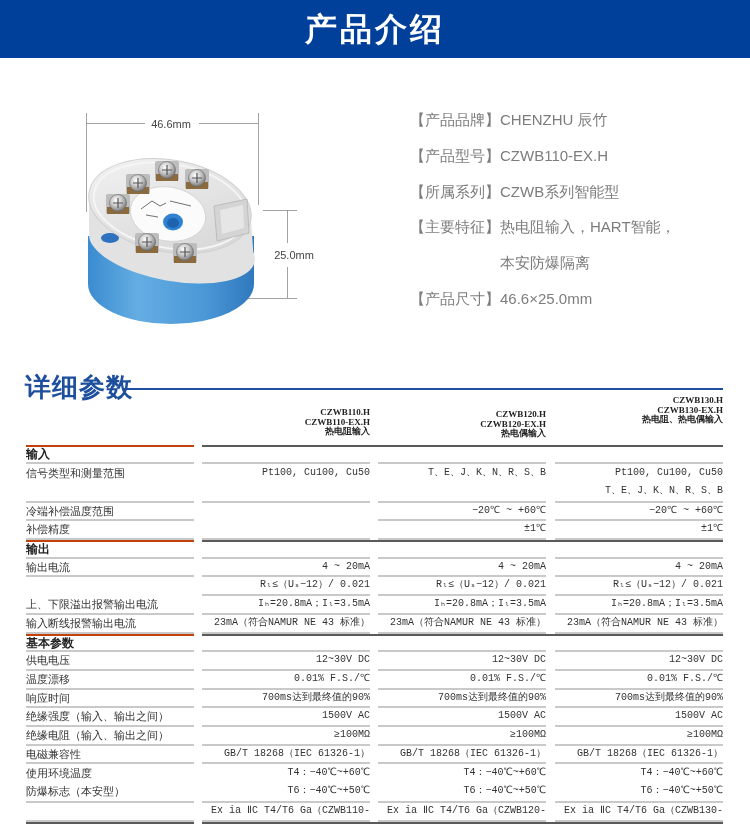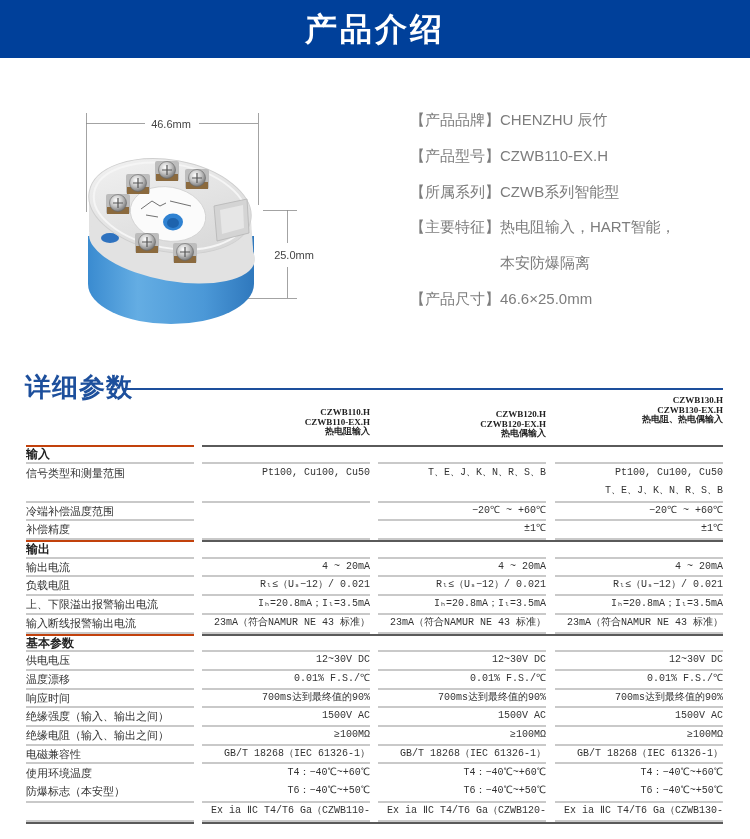--- a/index.html
+++ b/index.html
@@ -229,21 +229,20 @@
       <div class="cell v c2"></div>
       <div class="cell v c3"></div>
     </div>
     <div class="row">
       <div class="cell label">输出电流</div>
       <div class="cell v c1">4 ~ 20mA</div>
       <div class="cell v c2">4 ~ 20mA</div>
       <div class="cell v c3">4 ~ 20mA</div>
     </div>
     <div class="row">
-      <div class="cell label">负载电阻</div>
       <div class="cell v c1">Rₗ≤（Uₛ−12）/ 0.021</div>
       <div class="cell v c2">Rₗ≤（Uₛ−12）/ 0.021</div>
       <div class="cell v c3">Rₗ≤（Uₛ−12）/ 0.021</div>
     </div>
     <div class="row">
       <div class="cell label">上、下限溢出报警输出电流</div>
       <div class="cell v c1">Iₕ=20.8mA；Iₗ=3.5mA</div>
       <div class="cell v c2">Iₕ=20.8mA；Iₗ=3.5mA</div>
       <div class="cell v c3">Iₕ=20.8mA；Iₗ=3.5mA</div>
     </div>

